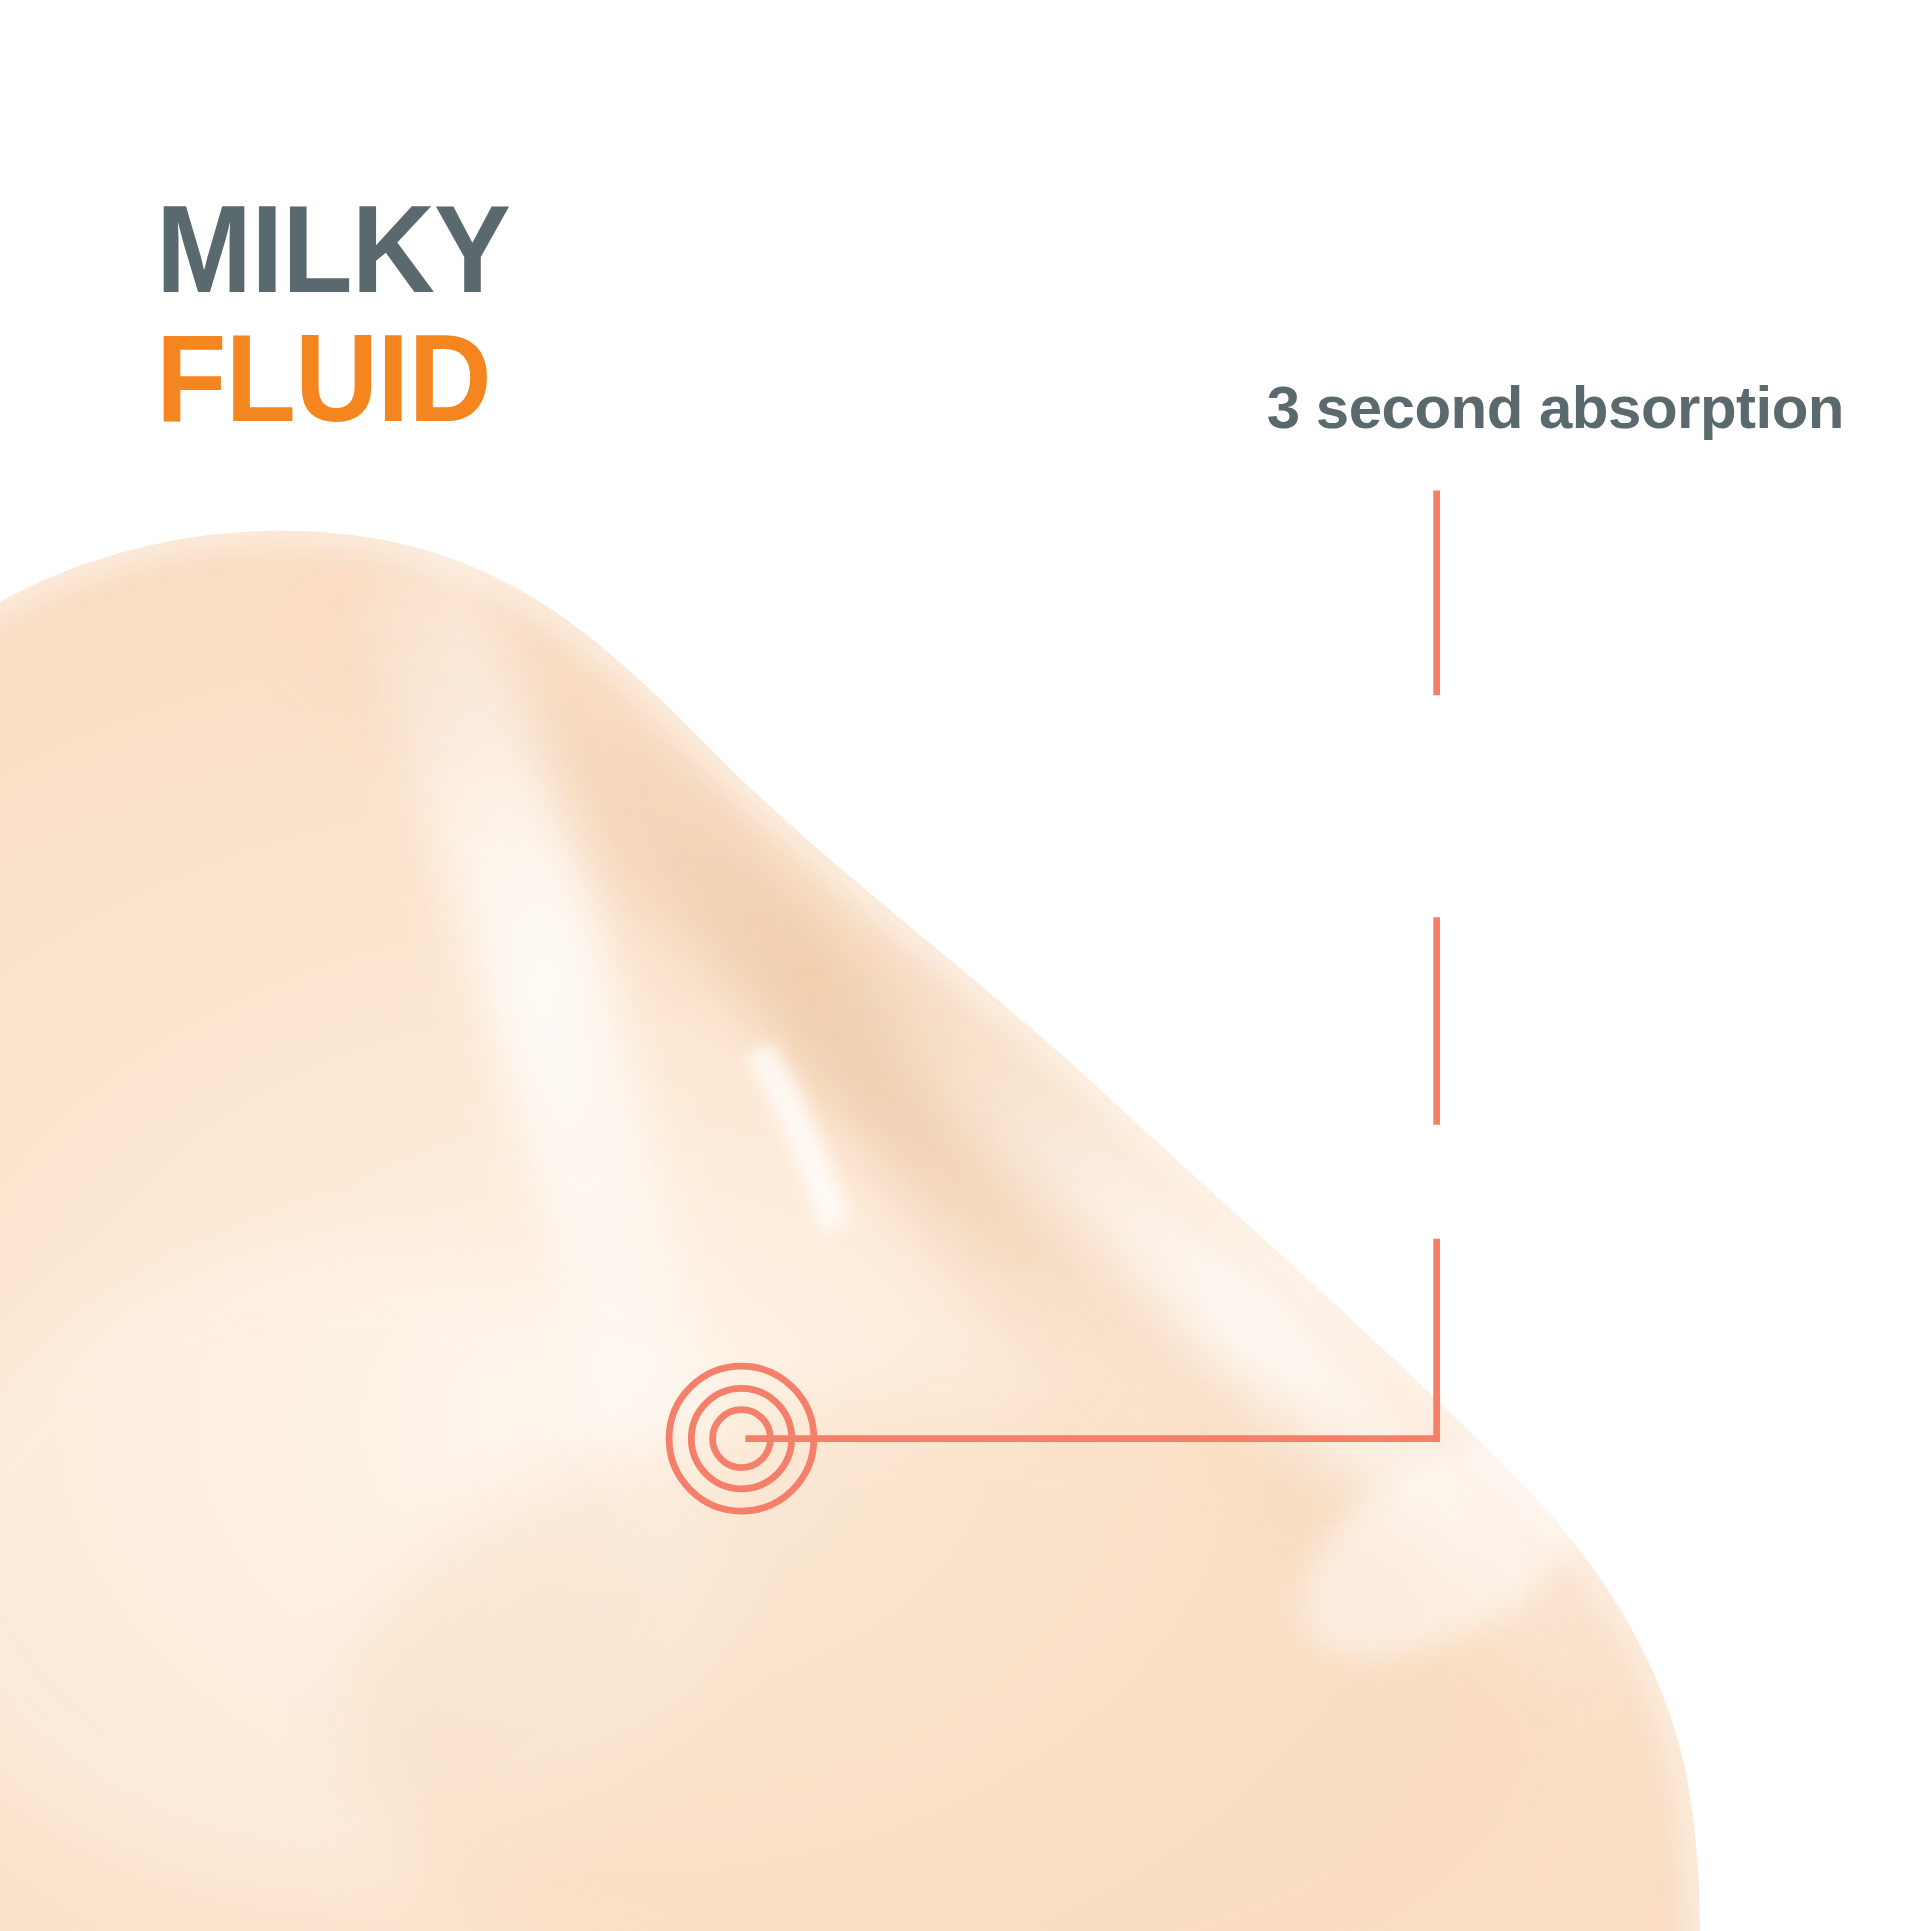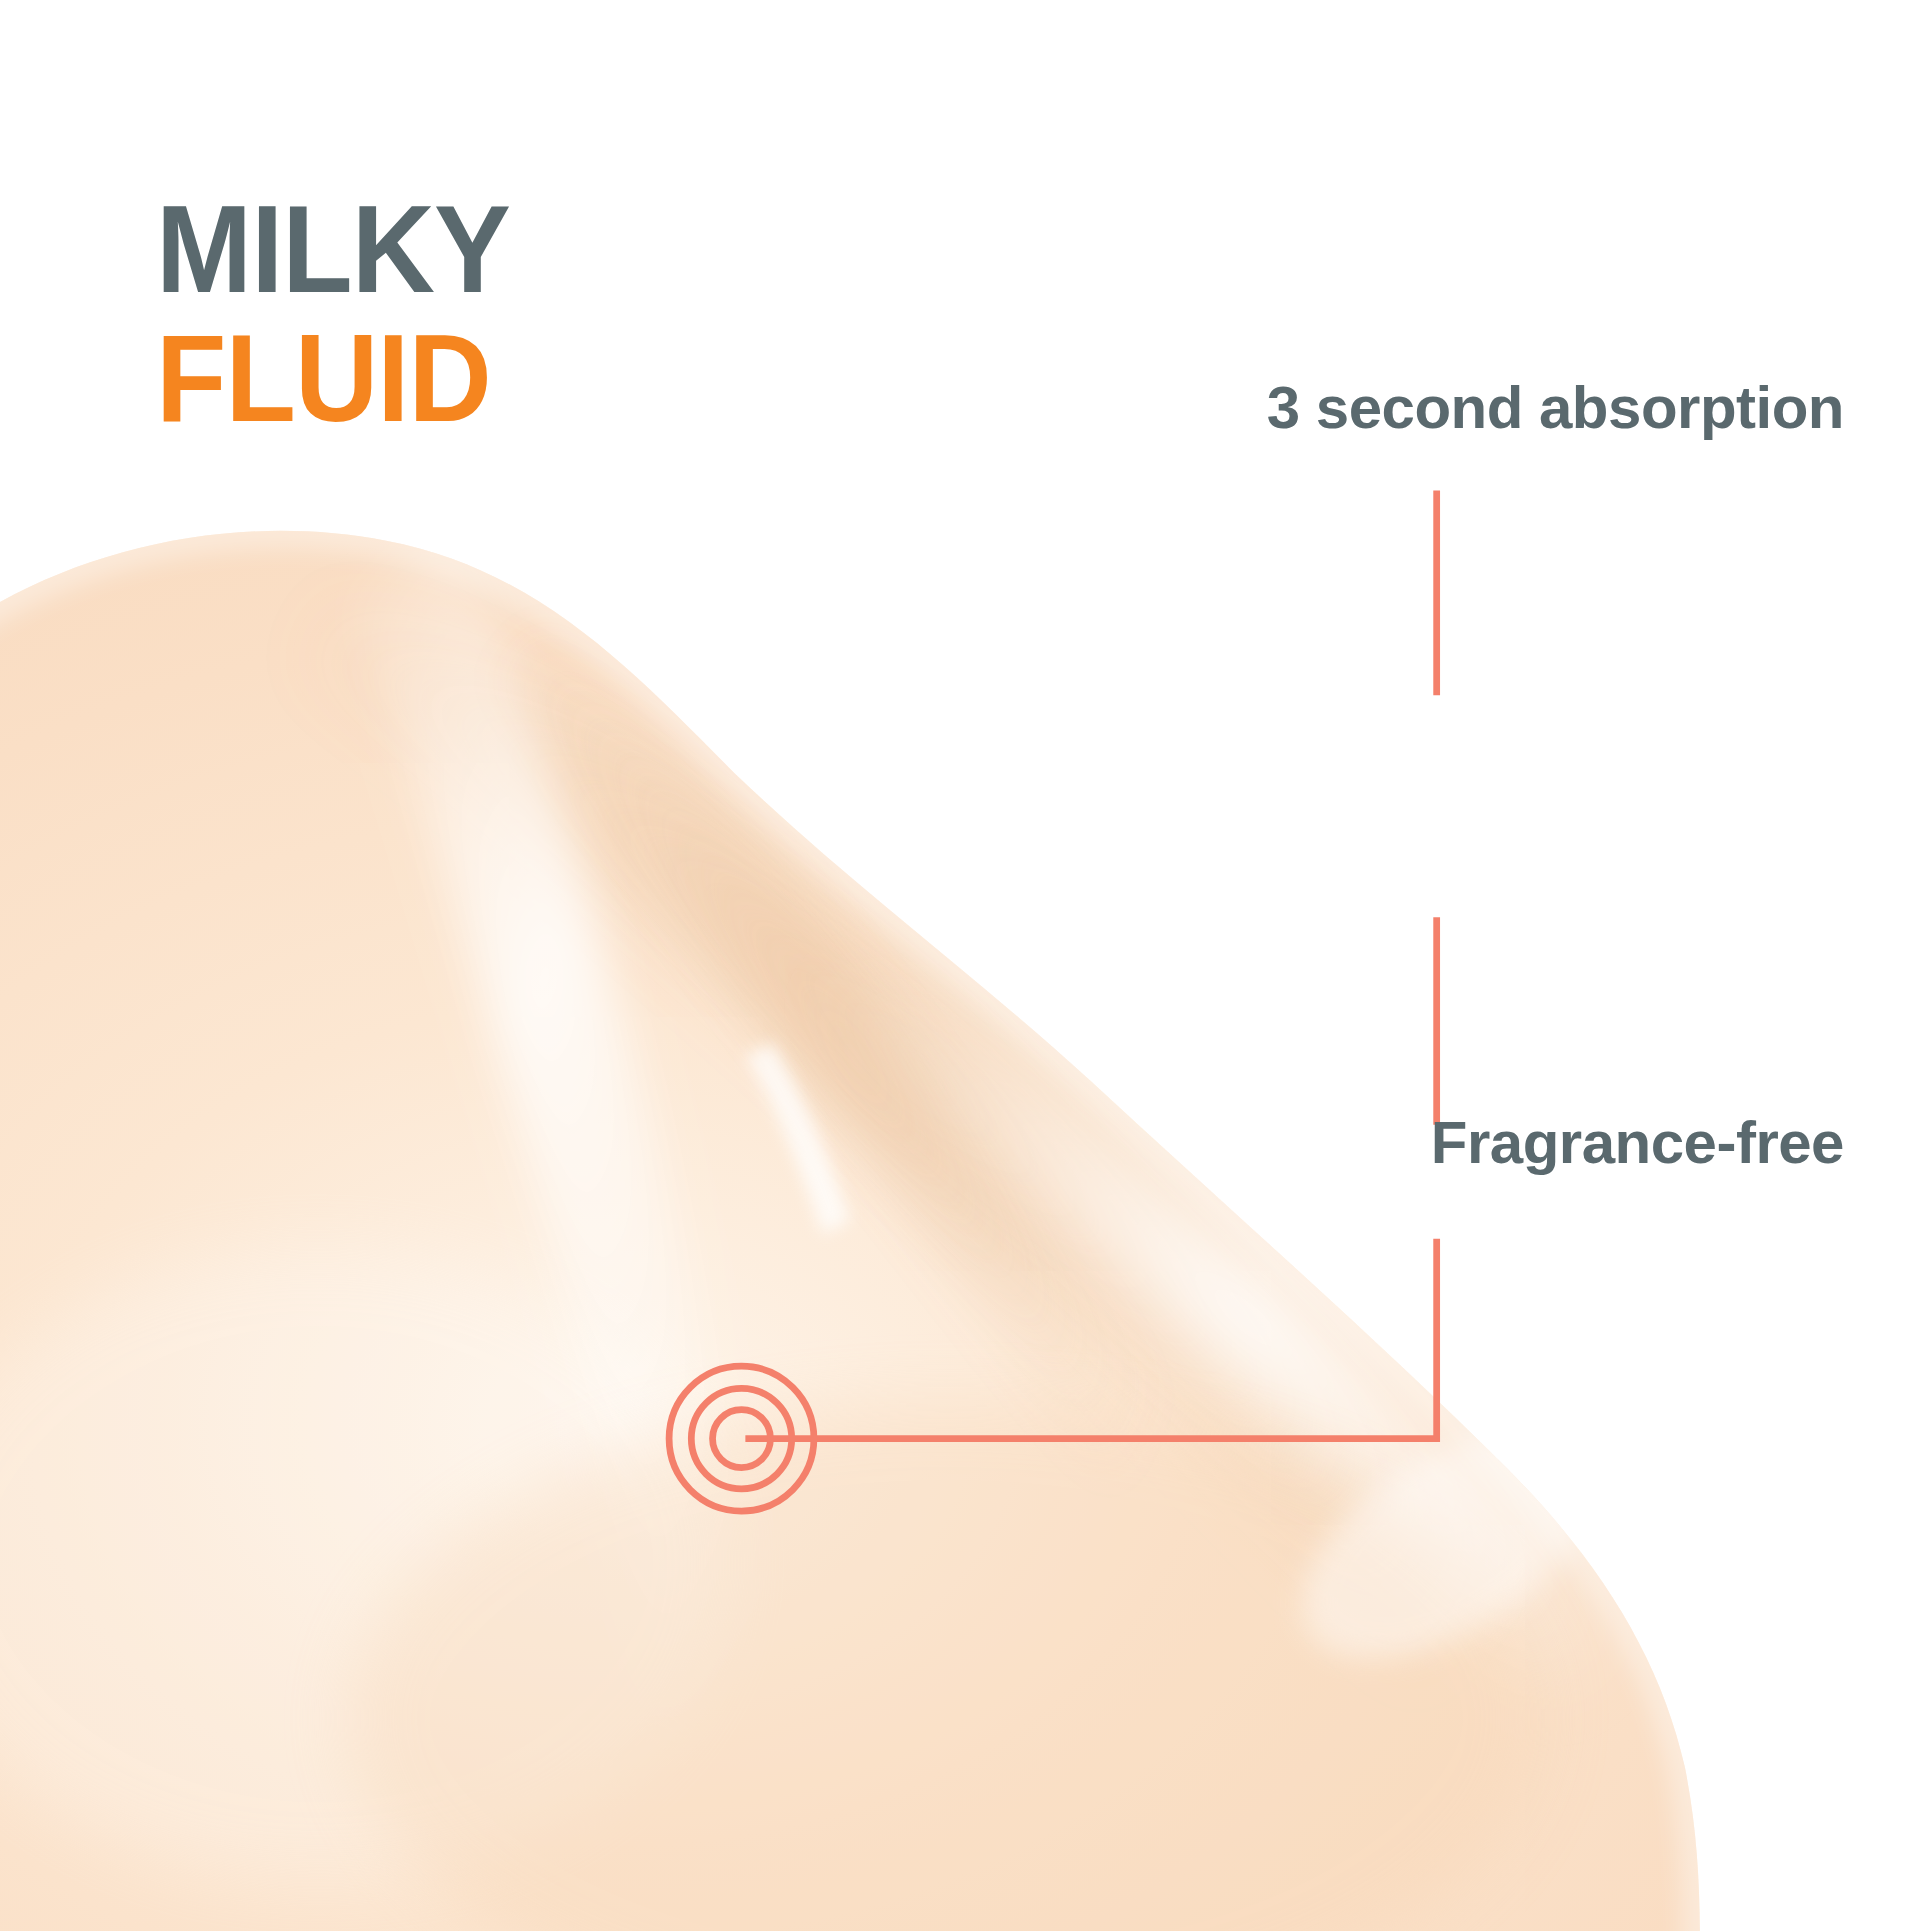--- a/index.html
+++ b/index.html
@@ -190,16 +190,15 @@
     </g>
 
     <g fill="none" stroke="#F4806B" stroke-width="7">
       <circle cx="768" cy="1490" r="75"></circle>
       <circle cx="768" cy="1490" r="52"></circle>
       <circle cx="768" cy="1490" r="30"></circle>
     </g>
   </svg>
 
   <div class="benefit" id="benefit-0">3 second absorption</div>
-  <div class="benefit" id="benefit-2">Fragrance-free</div>
 
 </div>
 
 
 </body></html>

